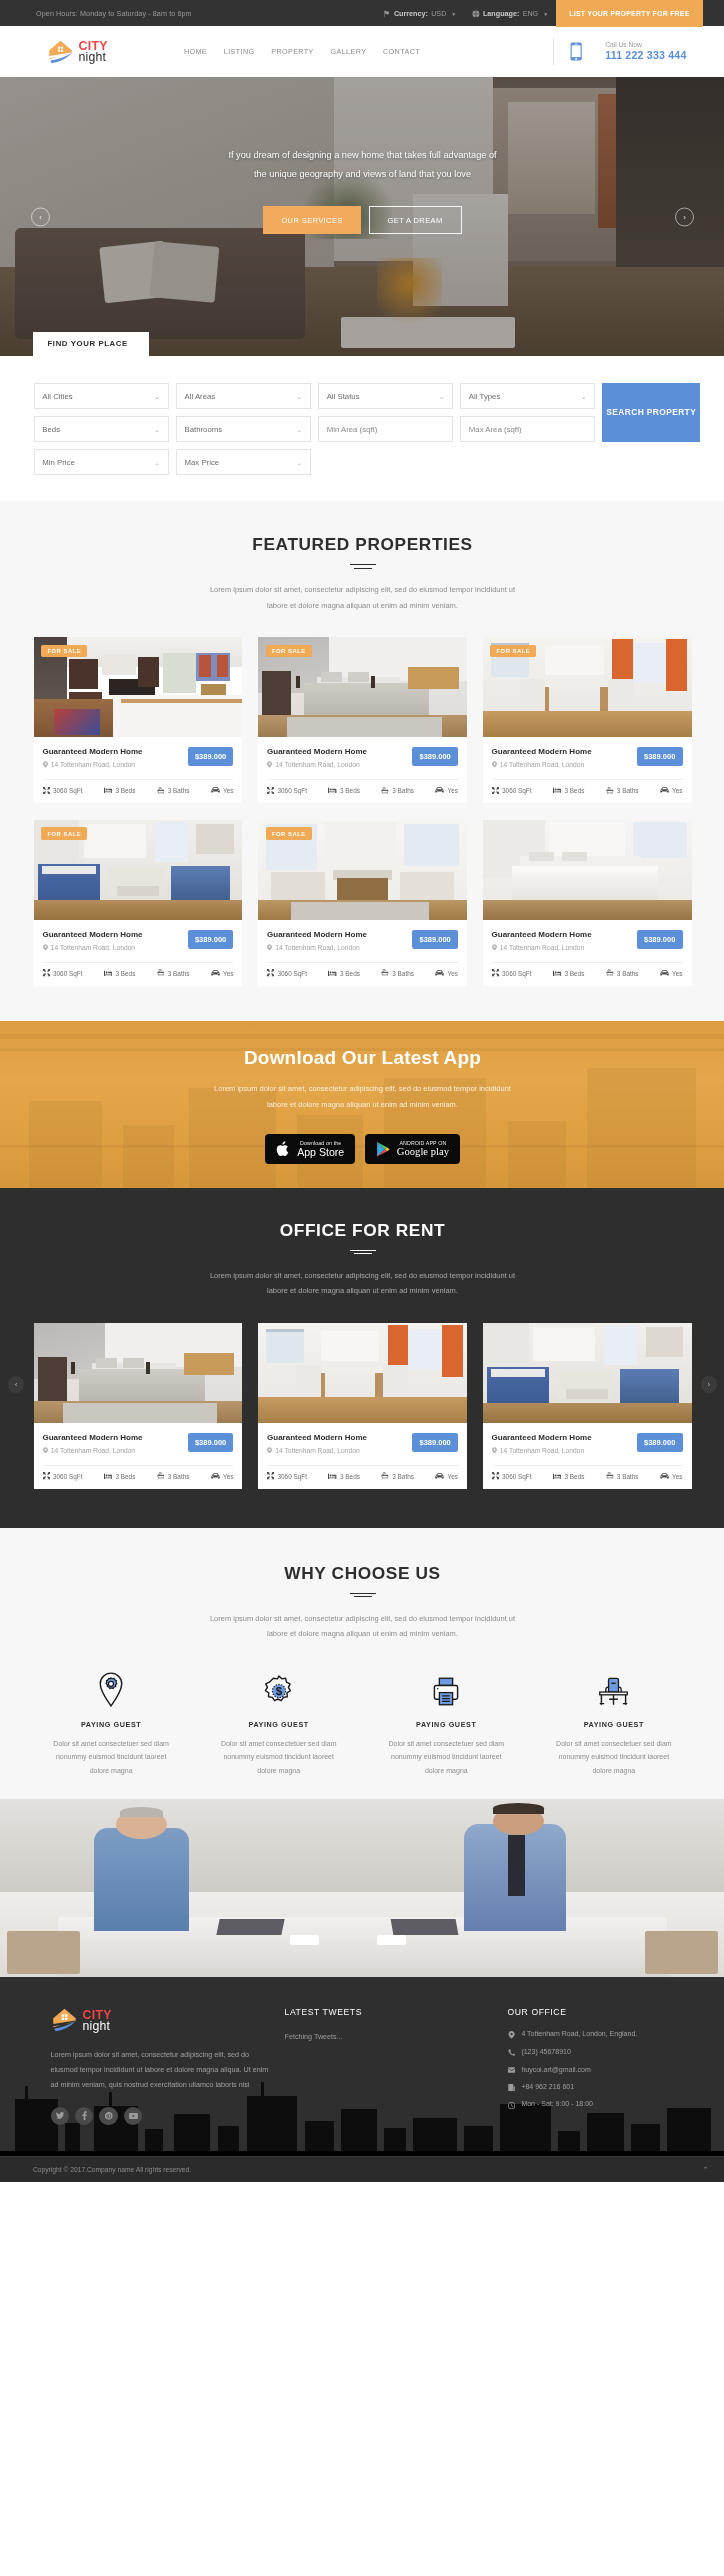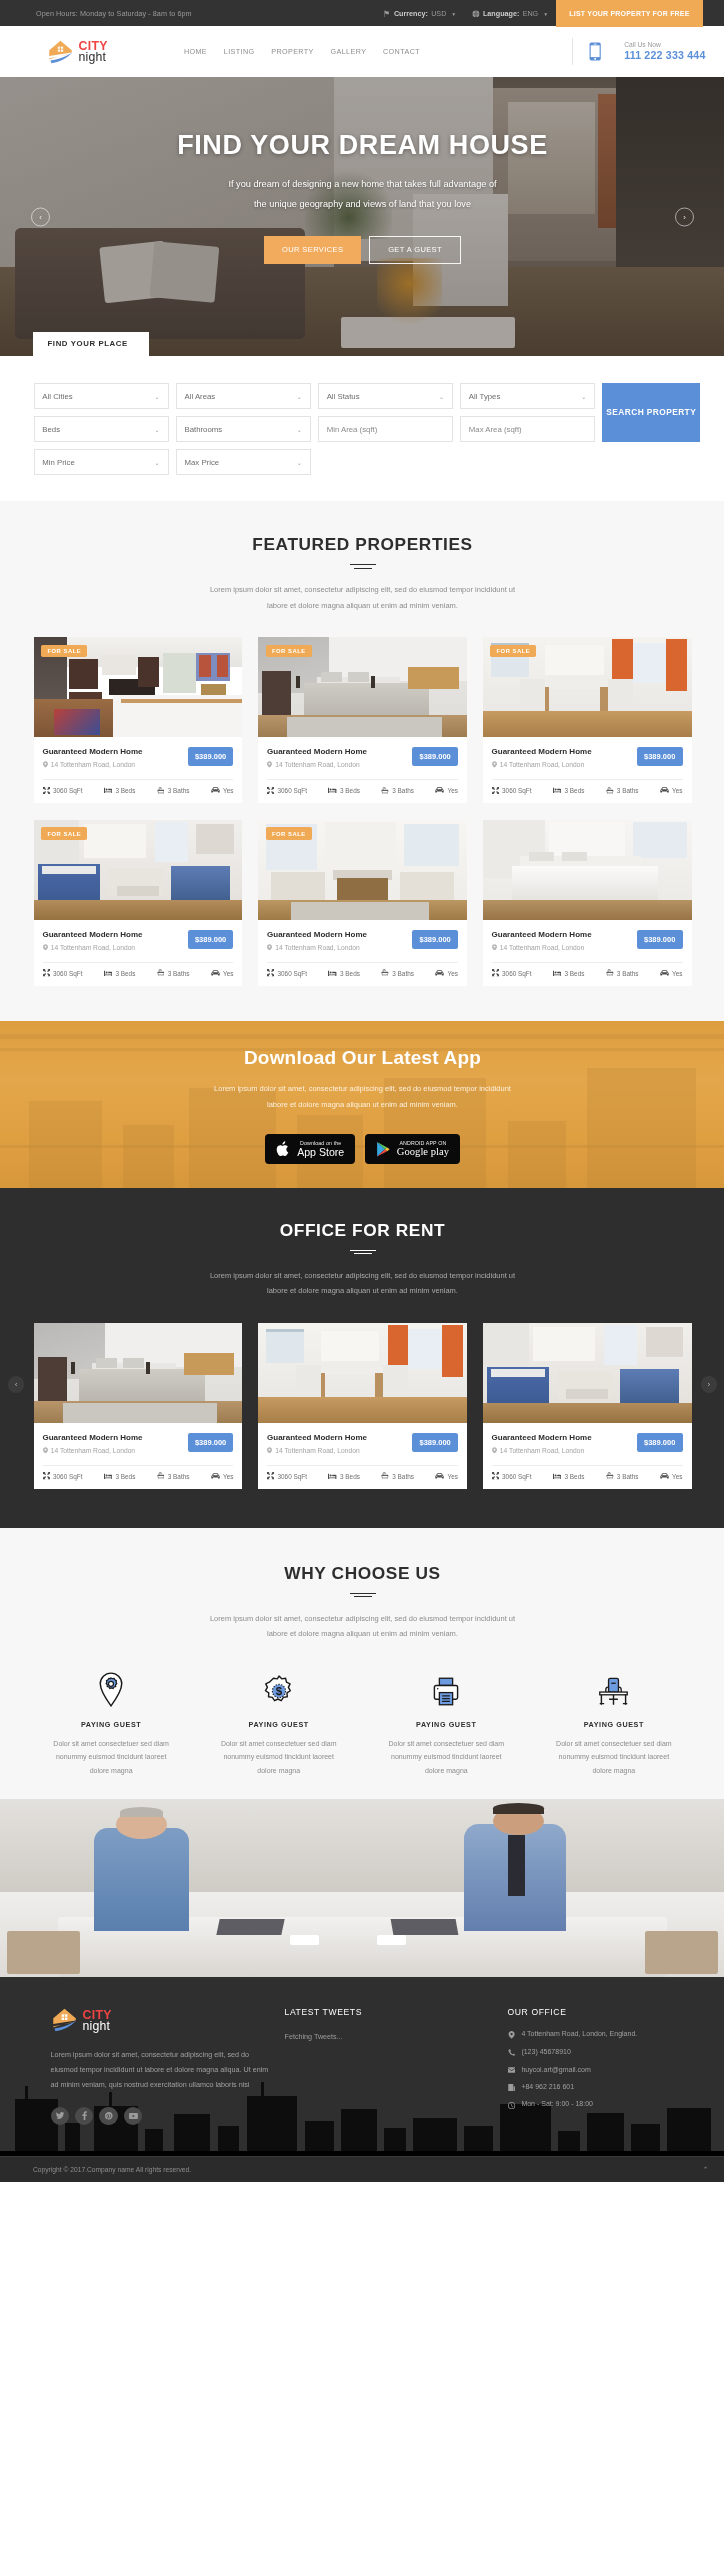--- a/index.html
+++ b/index.html
@@ -48,21 +48,21 @@
   .logo-city { font-size:12.3px; font-weight:bold; color:#ef4444; letter-spacing:0.3px; display:block;text-align:right; }
   .logo-night { font-size:12.3px; color:#2b2b2b; letter-spacing:0.2px; display:block; margin-top:-1.1px;}
   .logo-night.light { color:#ffffff; }
 
   .nav { display:flex; gap:16.7px; margin-left:13.4px; }
   .nav a {
     color:#8d8d8d; font-size:7.2px; letter-spacing:0.4px; text-decoration:none;
   }
 
   .callbox { margin-left:auto; display:flex; align-items:center; gap:23px;
-    padding-left:15.6px; border-left:0.6px solid #e5e5e5; height:27px; }
+    padding-left:15.6px; border-left:0.6px solid #e5e5e5; height:27px; margin-right:19px;}
   .phone-ico { width:12.3px; height:19px; }
   .call-label { font-size:6.7px; color:#9a9a9a; line-height:1.2; }
   .call-num { font-size:10.6px; font-weight:bold; color:#5b8fd8; letter-spacing:0.2px; line-height:1.25;}
 
   
   .hero {
     height:279px; position:relative; overflow:hidden;
     background:linear-gradient(180deg,#6d6258 0%, #8a7d70 35%, #7b6f63 70%, #5e554c 100%);
   }
   .hero-photo{position:absolute;inset:0;}
@@ -356,28 +356,27 @@
       <span class="rm-cush2"></span>
         <span class="rm-cab"></span>
         <span class="rm-plant"></span>
       <span class="rm-table"></span>
         <span class="rm-tulip"></span>
     </div>
     <div class="hero-shade"></div>
     <div class="hero-arrow left">‹</div>
     <div class="hero-arrow right">›</div>
     <div class="hero-content">
-      <div class="hero-title">FIND YOUR DREAM HOUSE</div>
       <div class="hero-sub">
         <div>If you dream of designing a new home that takes full advantage of</div>
         <div>the unique geography and views of land that you love</div>
       </div>
       <div class="hero-btns">
         <button class="btn-orange">OUR SERVICES</button>
-        <button class="btn-ghost">GET A GUEST</button>
+        <button class="btn-ghost">GET A DREAM</button>
       </div>
     </div>
   </div>
 
   <div class="search-sec">
     <div class="find-tab">FIND YOUR PLACE</div>
     <div class="search-grid">
       <div class="sel">
           <span>All Cities</span>
           <span class="chev">⌄</span>

